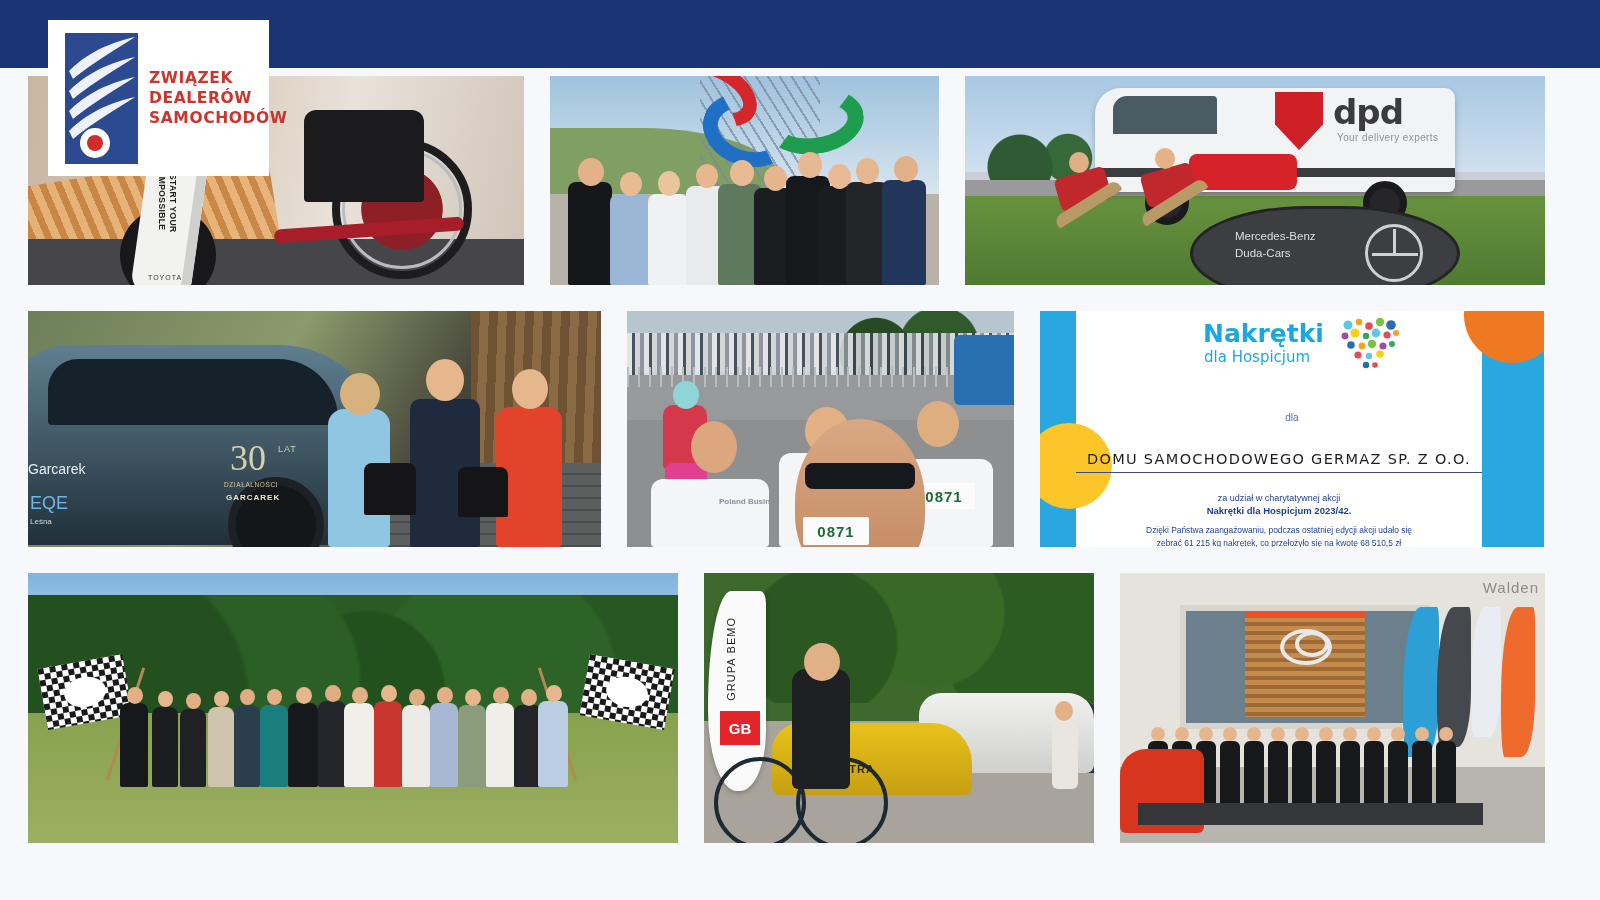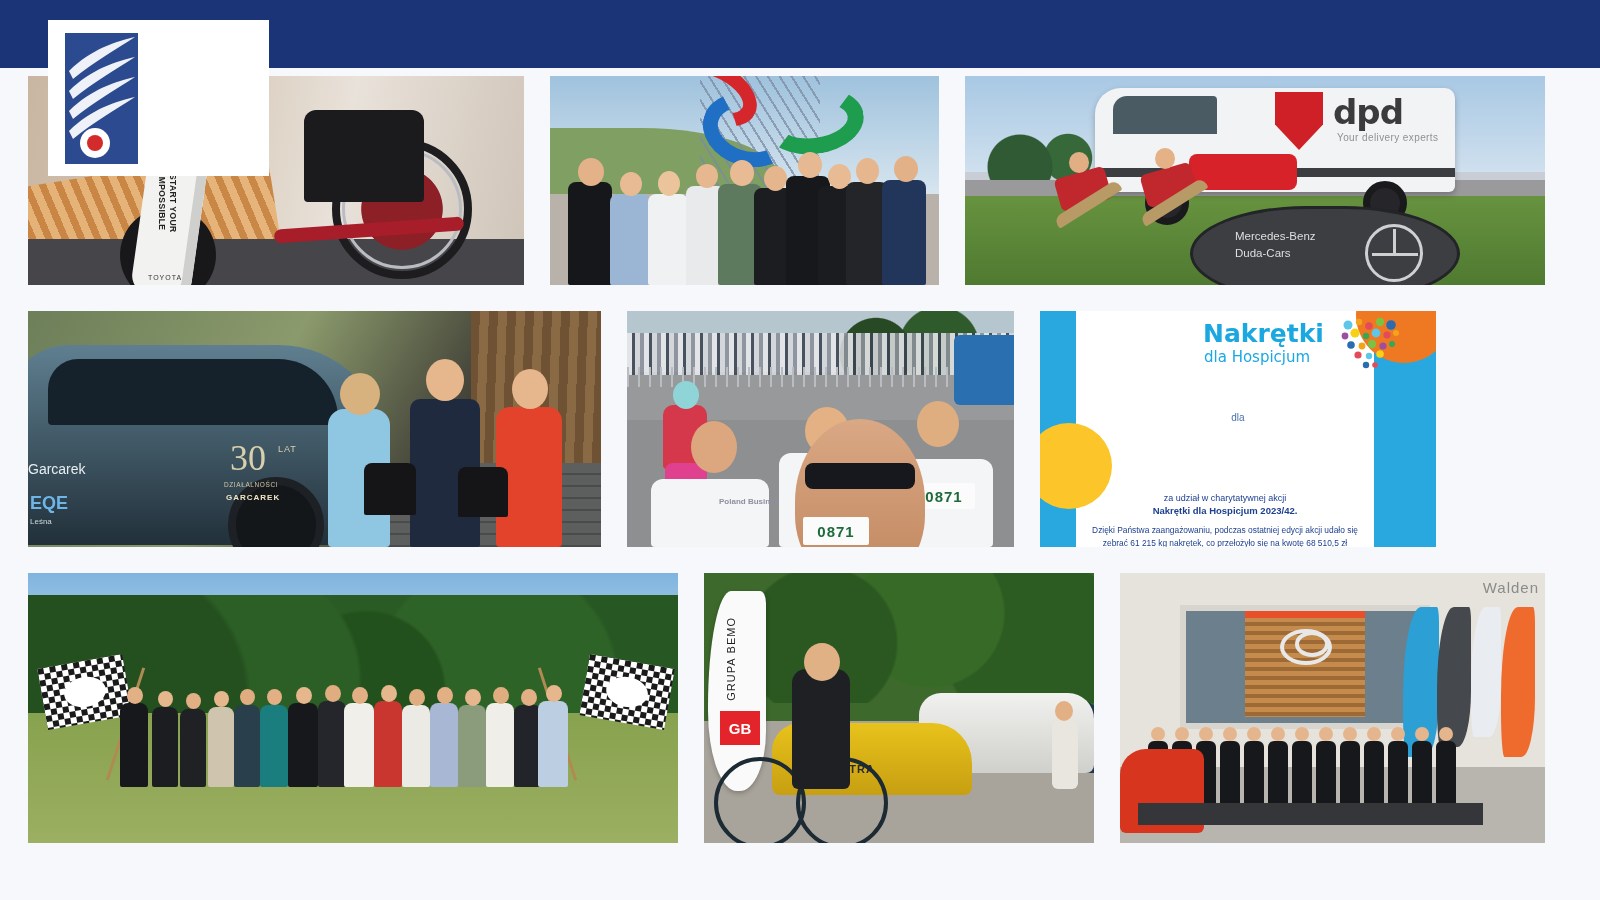--- a/index.html
+++ b/index.html
@@ -113,21 +113,21 @@
   .p4 { width: 573px; height: 236px; }
   .p4 .bg { position:absolute; inset:0; background:linear-gradient(120deg,#6d7f59 0%,#8b9a6c 40%,#3c3a33 72%,#5a4a38 100%); }
   .p4 .car { position:absolute; left:-20px; top:34px; width:380px; height:200px; background:linear-gradient(#5f7f90,#21303a);
       border-radius:60px 110px 12px 12px; }
   .p4 .glass { position:absolute; left:20px; top:48px; width:290px; height:66px; background:#16222b; border-radius:30px 60px 4px 4px;}
   .p4 .badge40 { position:absolute; left:202px; top:126px; color:#d8cfae; font-size:36px; font-family:"Liberation Serif",serif;}
   .p4 .lat { position:absolute; left:250px; top:133px; color:#d8cfae; font-size:9px; letter-spacing:1px;}
   .p4 .sub40 { position:absolute; left:196px; top:170px; color:#cfc6a6; font-size:6.5px; letter-spacing:.6px;}
   .p4 .sub41 { position:absolute; left:198px; top:182px; color:#efe6c6; font-size:8px; font-weight:bold; letter-spacing:1px;}
   .p4 .gname { position:absolute; left:0px; top:150px; color:#e8eef2; font-size:14px; }
-  .p4 .eqe { position:absolute; left:2px; top:182px; color:#6fb6e8; font-size:18px; font-weight:bold;}
+  .p4 .eqe { position:absolute; left:2px; top:182px; color:#6fb6e8; font-size:18px; font-weight:normal;}
   .p4 .lesna { position:absolute; left:2px; top:206px; color:#cfd8de; font-size:8px;}
   .p4 .gwheel { position:absolute; left:200px; bottom:-26px; width:96px; height:96px; border-radius:50%; background:#14171a; border:8px solid #1d2024;}
   .p4 .wood { position:absolute; right:0; top:0; width:130px; height:236px;
       background:repeating-linear-gradient(92deg,#6e5233 0 9px,#8a6a44 9px 18px); }
   .p4 .deck { position:absolute; left:330px; bottom:0; width:243px; height:84px;
       background:repeating-linear-gradient(#5d5f5e 0 10px,#4a4c4b 10px 12px); }
 
   
   .p5 { width: 387px; height: 236px; }
   .p5 .bg { position:absolute; inset:0; background:linear-gradient(#b6c6cf 0 26%,#98999a 26% 46%,#8e8f90 46% 100%); }
@@ -141,21 +141,21 @@
                  radial-gradient(circle at 75% 60%,#2f5a2b 0 28%,transparent 29%); }
   .p5 .runner-shirt { position:absolute; background:#f4f5f7; border-radius:12px 12px 4px 4px;}
   .p5 .pbr { position:absolute; font-size:8px; color:#8f8fa0; line-height:1.25; font-weight:bold;}
   .p5 .bib { position:absolute; background:#fbfbfb; color:#1d6b3a; font-weight:bold; font-size:15px;
       display:flex; align-items:center; justify-content:center; letter-spacing:1px; border-radius:2px;}
   .p5 .selfie { position:absolute; left:168px; top:108px; width:130px; height:165px; border-radius:50% 50% 42% 42%;
       background:linear-gradient(#d9a884,#c1875f); }
   .p5 .sunglass { position:absolute; left:178px; top:152px; width:110px; height:26px; background:#16181d; border-radius:8px;}
 
   
-  .p6 { width: 396px; height: 236px; background:#fff; }
+  .p6 { width: 504px; height: 236px; background:#fff; }
   .p6 .lband { position:absolute; left:0; top:0; width:36px; height:100%; background:#29a8e0;}
   .p6 .rband { position:absolute; right:0; top:0; width:62px; height:100%; background:#29a8e0;}
   .p6 .ycircle { position:absolute; left:-14px; top:112px; width:86px; height:86px; border-radius:50%; background:#fcc52a;}
   .p6 .ocircle { position:absolute; right:-16px; top:-44px; width:96px; height:96px; border-radius:50%; background:#ef7922;}
   .p6 .nak { position:absolute; left:163px; top:8px; color:#1ba8e0; font-size:25px; font-weight:bold; font-family:"DejaVu Sans",sans-serif;}
   .p6 .nak2 { position:absolute; left:164px; top:37px; color:#1ba8e0; font-size:15px; font-family:"DejaVu Sans",sans-serif;}
   .p6 .heart { position:absolute; left:300px; top:6px; width:62px; height:56px; }
   .p6 .pod { position:absolute; left:0; right:0; top:66px; text-align:center; color:#1c3f94;
       font-size:29px; font-weight:bold; letter-spacing:.5px; font-family:"DejaVu Sans",sans-serif;}
   .p6 .dla { position:absolute; left:0; right:0; top:101px; text-align:center; color:#4b6fae; font-size:10px;}
@@ -242,20 +242,25 @@
       <svg width="73" height="131" viewBox="0 0 73 131" aria-hidden="true">
         <g fill="#eef1f7">
           <path d="M4 38 C26 16, 52 8, 70 4 C52 16, 30 28, 8 46 Z"></path>
           <path d="M4 58 C26 36, 52 28, 70 24 C52 36, 30 48, 8 66 Z"></path>
           <path d="M4 78 C26 56, 52 48, 70 44 C52 56, 30 68, 8 86 Z"></path>
           <path d="M4 98 C26 76, 52 68, 70 64 C52 76, 30 88, 8 106 Z"></path>
         </g>
         <circle cx="30" cy="110" r="15" fill="#ffffff"></circle>
         <circle cx="30" cy="110" r="8" fill="#d32b2b"></circle>
       </svg>
+    </div>
+    <div class="logo-text">
+      <span>ZWIĄZEK</span>
+      <span>DEALERÓW</span>
+      <span>SAMOCHODÓW</span>
     </div>
   </div>
 
   <div class="gallery">
 
     <div class="row row1">
 
       <div class="photo p1">
         <div class="scene">
           <div class="wall"></div>
@@ -429,20 +434,21 @@
                 <circle cx="18" cy="38" r="3.6" fill="#e34b5a"></circle>
                 <circle cx="29" cy="39" r="3.2" fill="#5ec7e8"></circle>
                 <circle cx="40" cy="37" r="3.8" fill="#f7d117"></circle>
                 <circle cx="26" cy="48" r="3.2" fill="#2b6cb0"></circle>
                 <circle cx="35" cy="48" r="2.8" fill="#e34b5a"></circle>
               </g>
             </svg>
           </div>
 
           <div class="dla">dla</div>
+          <div class="hand">DOMU SAMOCHODOWEGO GERMAZ SP. Z O.O.</div>
           <div class="l1">za udział w charytatywnej akcji</div>
           <div class="l2">Nakrętki dla Hospicjum 2023/42.</div>
           <div class="l3">Dzięki Państwa zaangażowaniu, podczas ostatniej edycji akcji udało się</div>
           <div class="l4">zebrać 61 215 kg nakrętek, co przełożyło się na kwotę 68 510,5 zł</div>
         </div>
       </div>
     </div>
 
     <div class="row row3">
 

